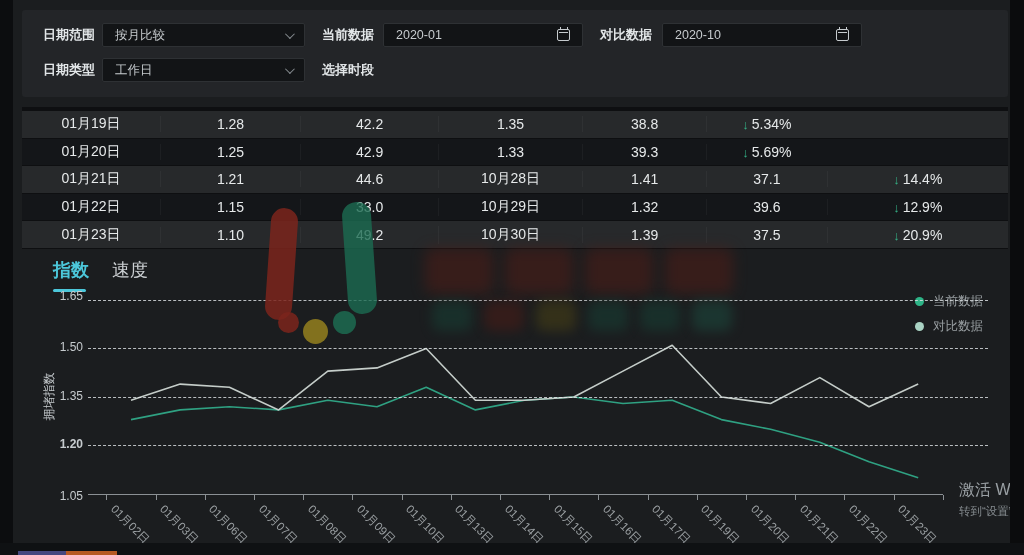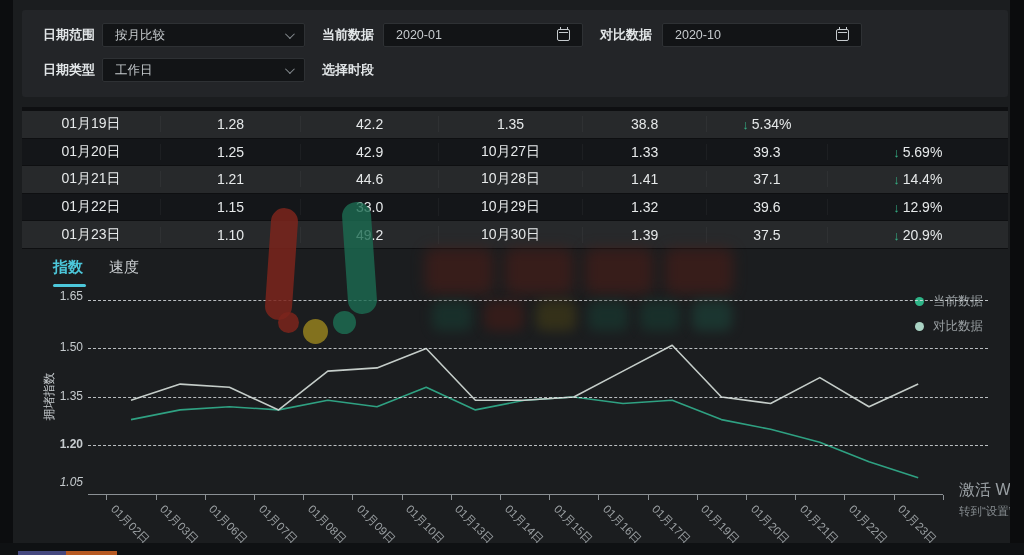--- a/index.html
+++ b/index.html
@@ -42,21 +42,21 @@
     height:27.6px; align-items:center; border-bottom:1px solid #0e0f11; cursor:default; }
   .t-row.light { background:#27292b; }
   .t-row.dark  { background:#141619; }
   .t-cell { text-align:center; color:#e6e9ea; font-size:14px; font-weight:500;
     border-left:1px solid rgba(255,255,255,0.04); overflow:hidden; white-space:nowrap; }
   .t-cell:first-child { border-left:none; }
   .t-arrow { color:#35b286; font-weight:700; margin-right:3px; font-size:13px; }
 
   
   .tabs { position:absolute; left:40px; top:258px; display:flex; }
-  .tab { font-size:15px; cursor:pointer; }
+  .tab { font-size:18px; cursor:pointer; }
   .tab .tab-label { display:block; padding-bottom:7px; }
   .tab.active { color:#4cc7da; font-weight:700; }
   .tab.inactive { color:#ccd0d3; font-weight:500; margin-left:23px; }
   .tab-underline { width:33px; height:3px; background:#4cc7da; border-radius:2px; }
 
   
   .chart-layer { position:absolute; left:0; top:0; width:1024px; height:555px; pointer-events:none; }
   .grid-line { position:absolute; left:75px; width:900px; border-top:1px dashed rgba(226,231,234,0.8); }
   .axis-line { position:absolute; left:75px; width:855px; border-top:1px solid #8b9094; }
   .y-tick-label { position:absolute; width:38px; left:32px; text-align:right; color:#c6cbce; font-size:12px; }
@@ -124,21 +124,20 @@
           <div class="t-cell">1.28</div>
           <div class="t-cell">42.2</div>
           <div class="t-cell">1.35</div>
           <div class="t-cell">38.8</div>
           <div class="t-cell"><span class="t-arrow">↓</span>5.34%</div>
         </div>
         <div class="t-row dark">
           <div class="t-cell">01月20日</div>
           <div class="t-cell">1.25</div>
           <div class="t-cell">42.9</div>
-          <div class="t-cell">10月27日</div>
           <div class="t-cell">1.33</div>
           <div class="t-cell">39.3</div>
           <div class="t-cell"><span class="t-arrow">↓</span>5.69%</div>
         </div>
         <div class="t-row light">
           <div class="t-cell">01月21日</div>
           <div class="t-cell">1.21</div>
           <div class="t-cell">44.6</div>
           <div class="t-cell">10月28日</div>
           <div class="t-cell">1.41</div>
@@ -192,21 +191,21 @@
           </div>
         </div>
     <div class="y-tick-label" style="top: 289px;">1.65</div>
         <div class="grid-line" style="top: 300px;"></div>
         <div class="y-tick-label" style="top: 340.499px;">1.50</div>
         <div class="grid-line" style="top: 348.499px;"></div>
         <div class="y-tick-label" style="top: 388.999px;">1.35</div>
         <div class="grid-line" style="top: 396.999px;"></div>
         <div class="y-tick-label" style="top: 437.498px; font-weight: bold;">1.20</div>
         <div class="grid-line" style="top: 445.498px;"></div>
-        <div class="y-tick-label" style="top: 475px; font-style: italic;">1.05</div>
+        <div class="y-tick-label" style="top: 489px;">1.05</div>
         <div class="axis-line" style="top: 493.998px;"></div>
         <div class="x-tick" style="left: 93.4px;"></div>
         <div class="x-tick" style="left: 142.6px;"></div>
         <div class="x-tick" style="left: 191.8px;"></div>
         <div class="x-tick" style="left: 241px;"></div>
         <div class="x-tick" style="left: 290.2px;"></div>
         <div class="x-tick" style="left: 339.4px;"></div>
         <div class="x-tick" style="left: 388.6px;"></div>
         <div class="x-tick" style="left: 437.8px;"></div>
         <div class="x-tick" style="left: 487px;"></div>

